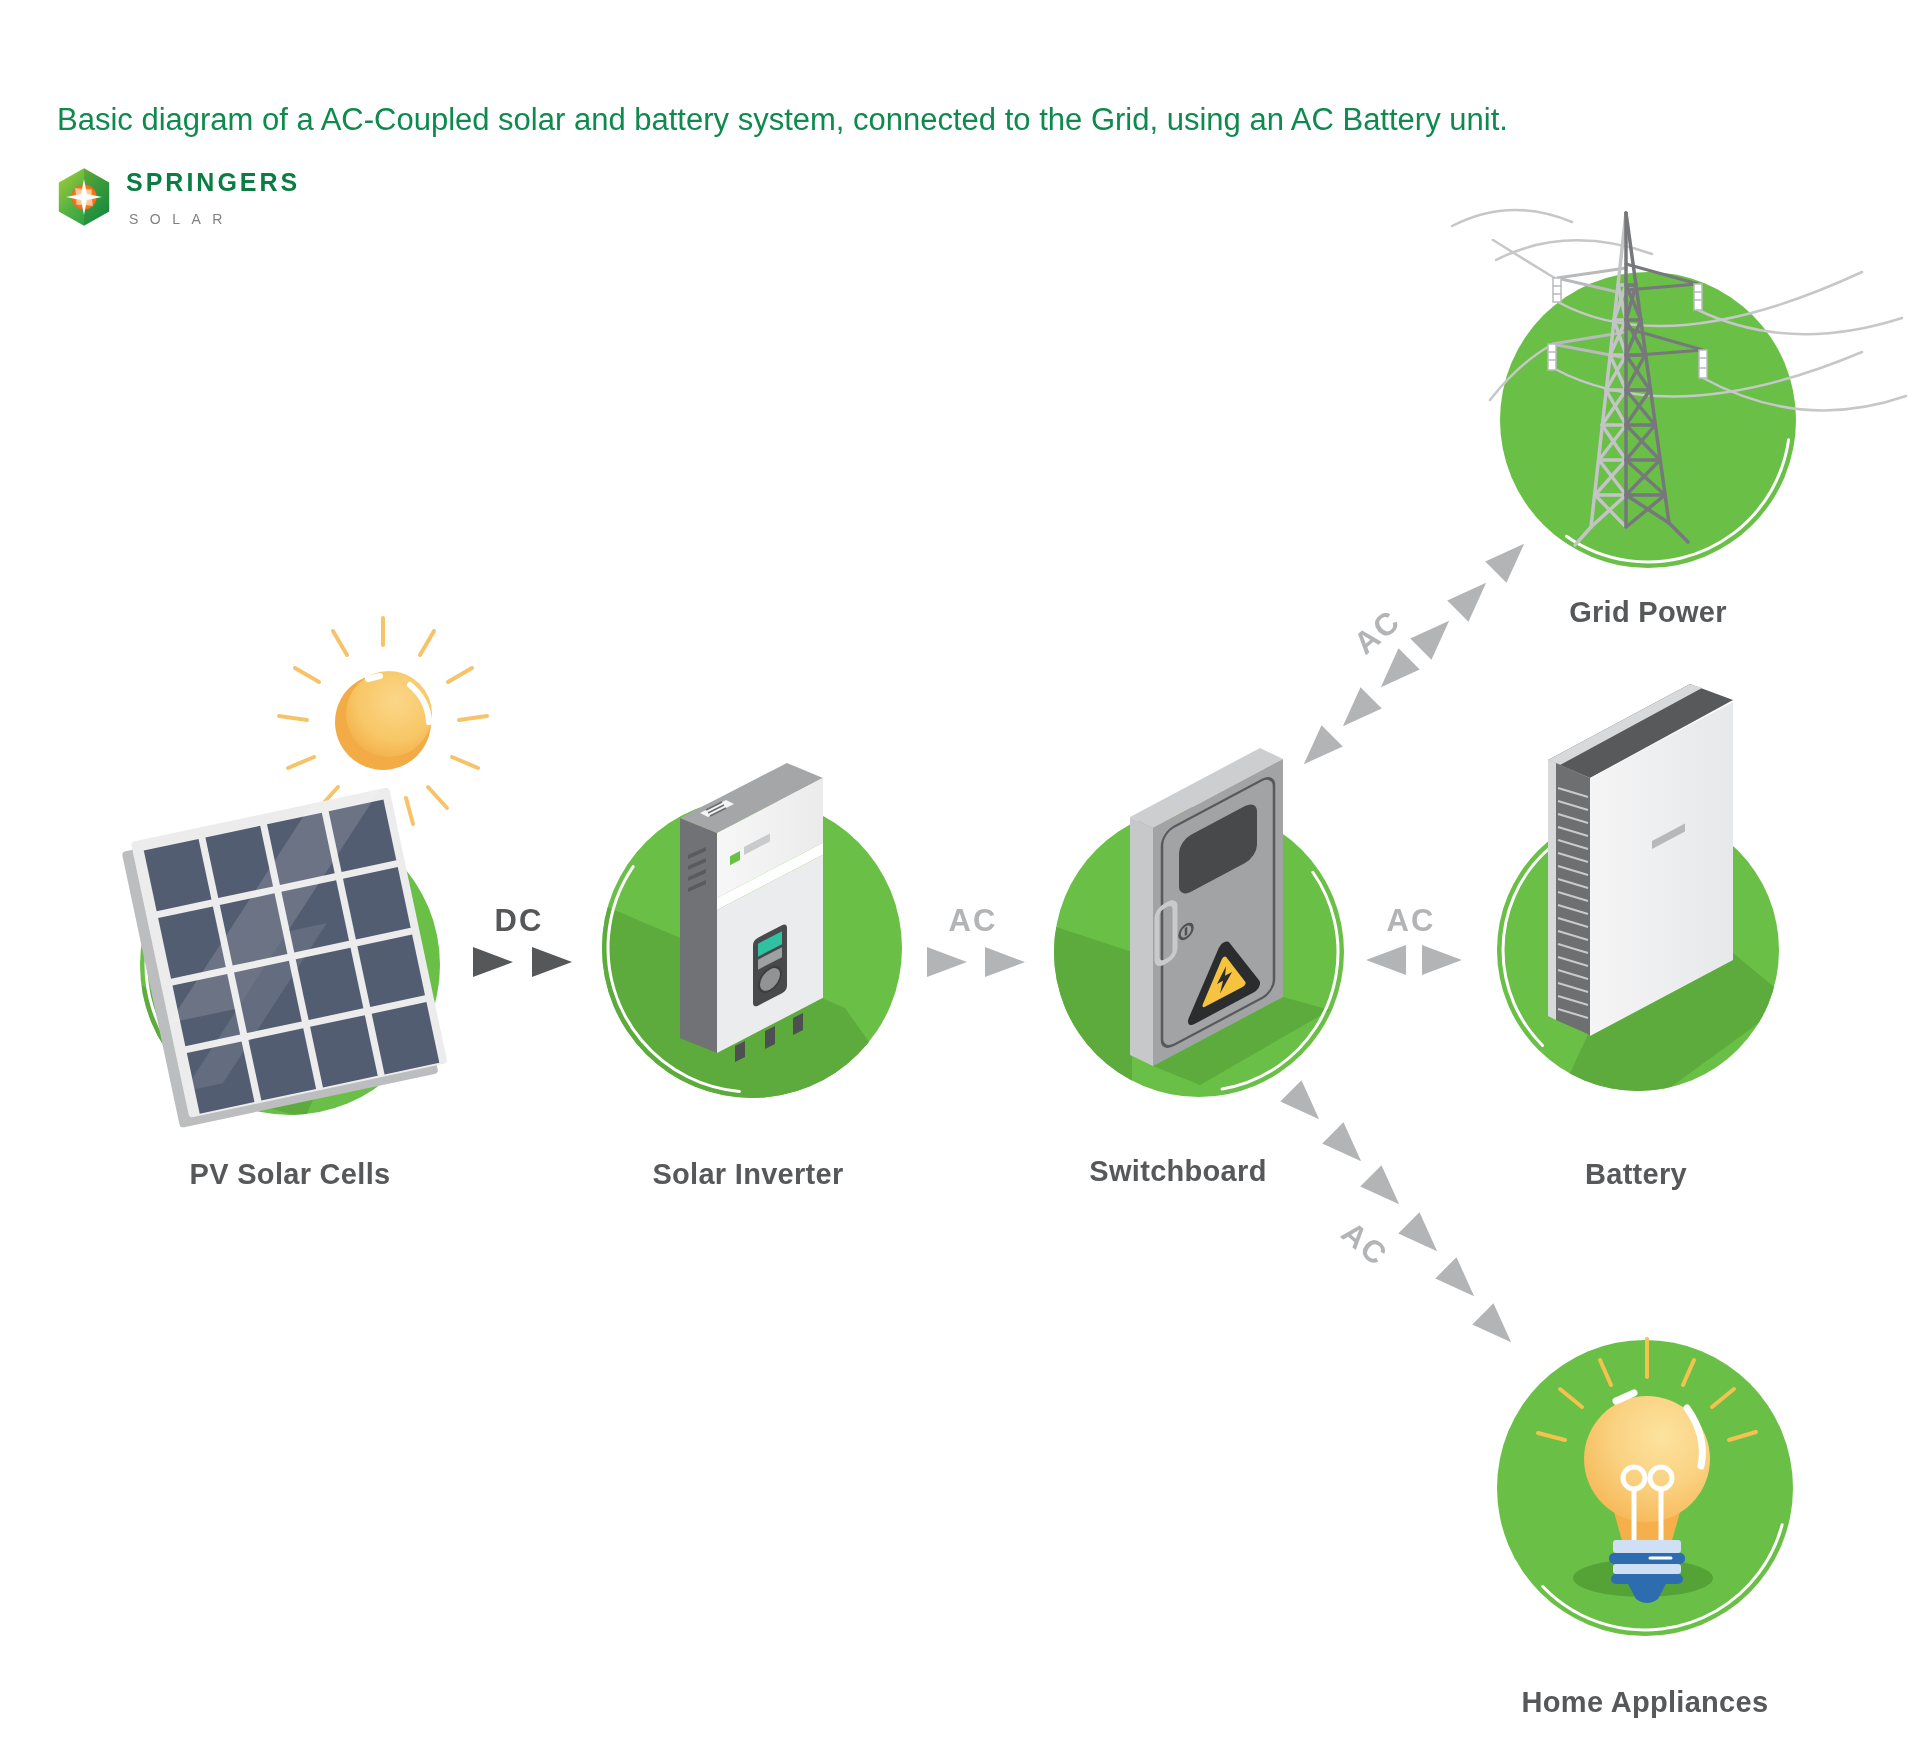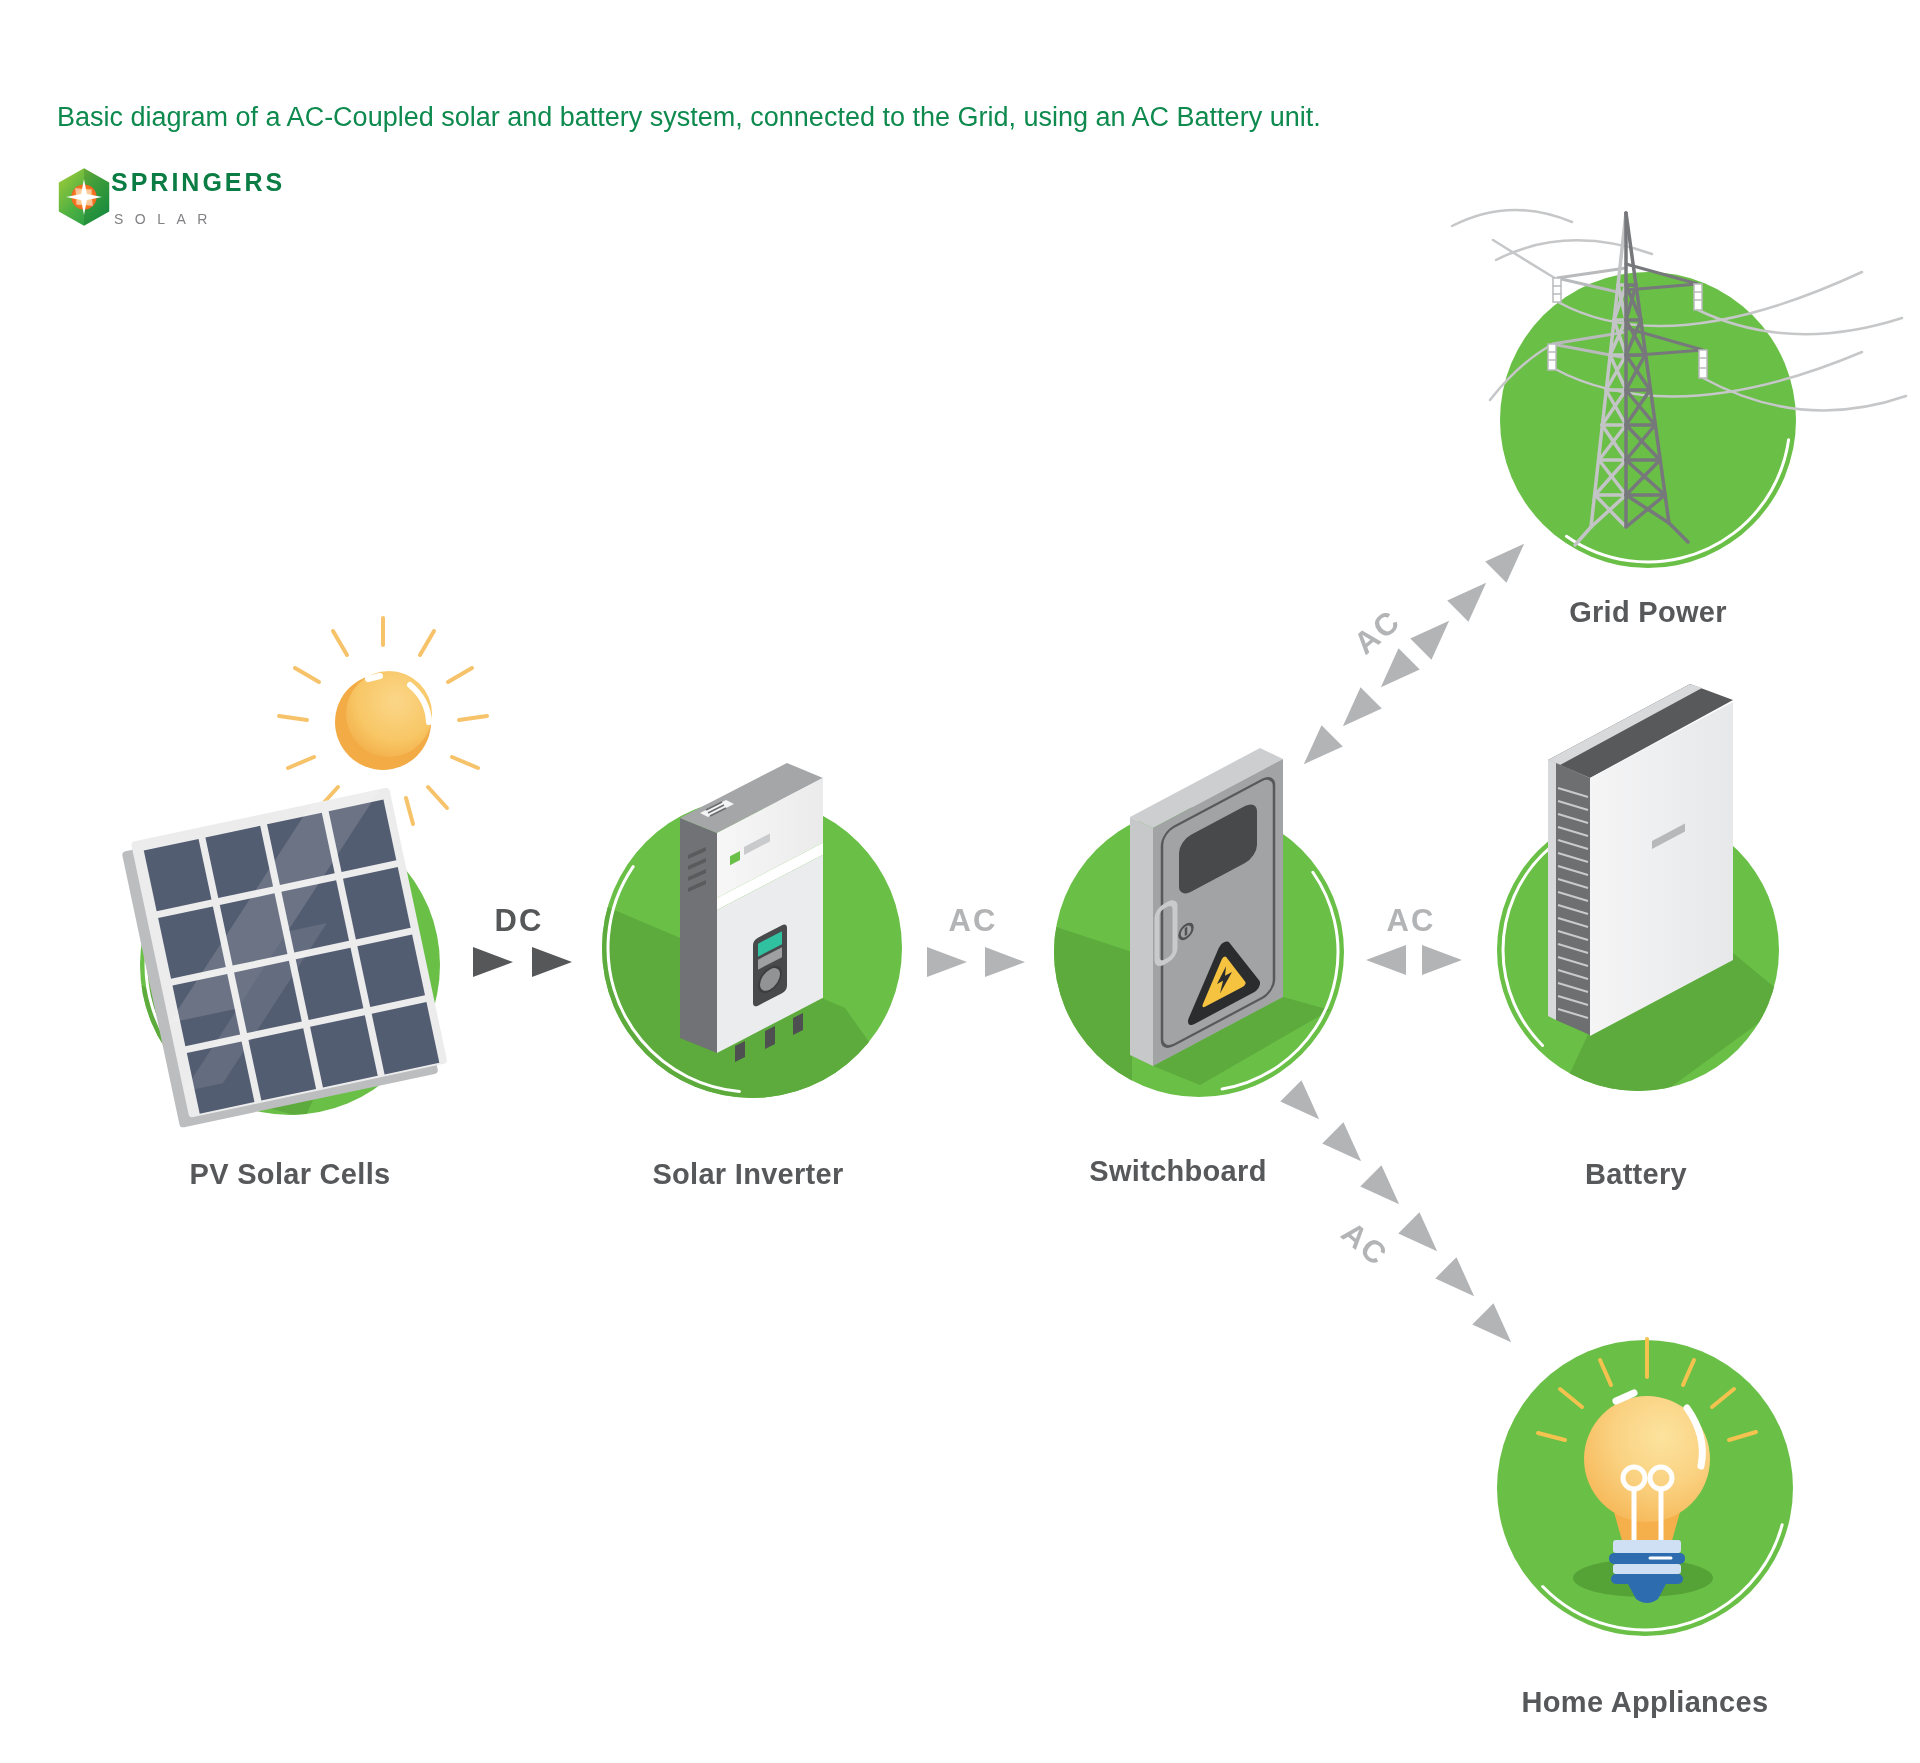--- a/index.html
+++ b/index.html
@@ -6,24 +6,24 @@
   .canvas{
     position:relative;width:1920px;height:1763px;background:#ffffff;
     font-family:"Liberation Sans",sans-serif;overflow:hidden;
   }
   .title{
     position:absolute;left:57px;top:30px;margin:0;
     font-size:44px;font-weight:800;color:#0b7d44;letter-spacing:0.2px;
   }
   .subtitle{
     position:absolute;left:57px;top:102px;margin:0;
-    font-size:27px;font-weight:500;color:#0e8a4e;
+    font-size:31px;font-weight:500;color:#0e8a4e;
   }
   .logo{
-    position:absolute;left:57px;top:166px;display:flex;align-items:center;
+    position:absolute;left:57px;top:166px;display:flex;align-items:center;gap:15px;
   }
   .logo-text{display:flex;flex-direction:column;}
   .logo-brand{font-size:25px;font-weight:bold;color:#0b7d44;letter-spacing:3px;}
   .logo-sub{font-size:14px;color:#808184;letter-spacing:11.5px;margin-top:14px;padding-left:3px;}
   svg text{font-family:"Liberation Sans",sans-serif;}
   .node-label{font-size:29px;font-weight:700;fill:#57585a;letter-spacing:0.3px;}
 </style>
 </head>
 <body>
 

